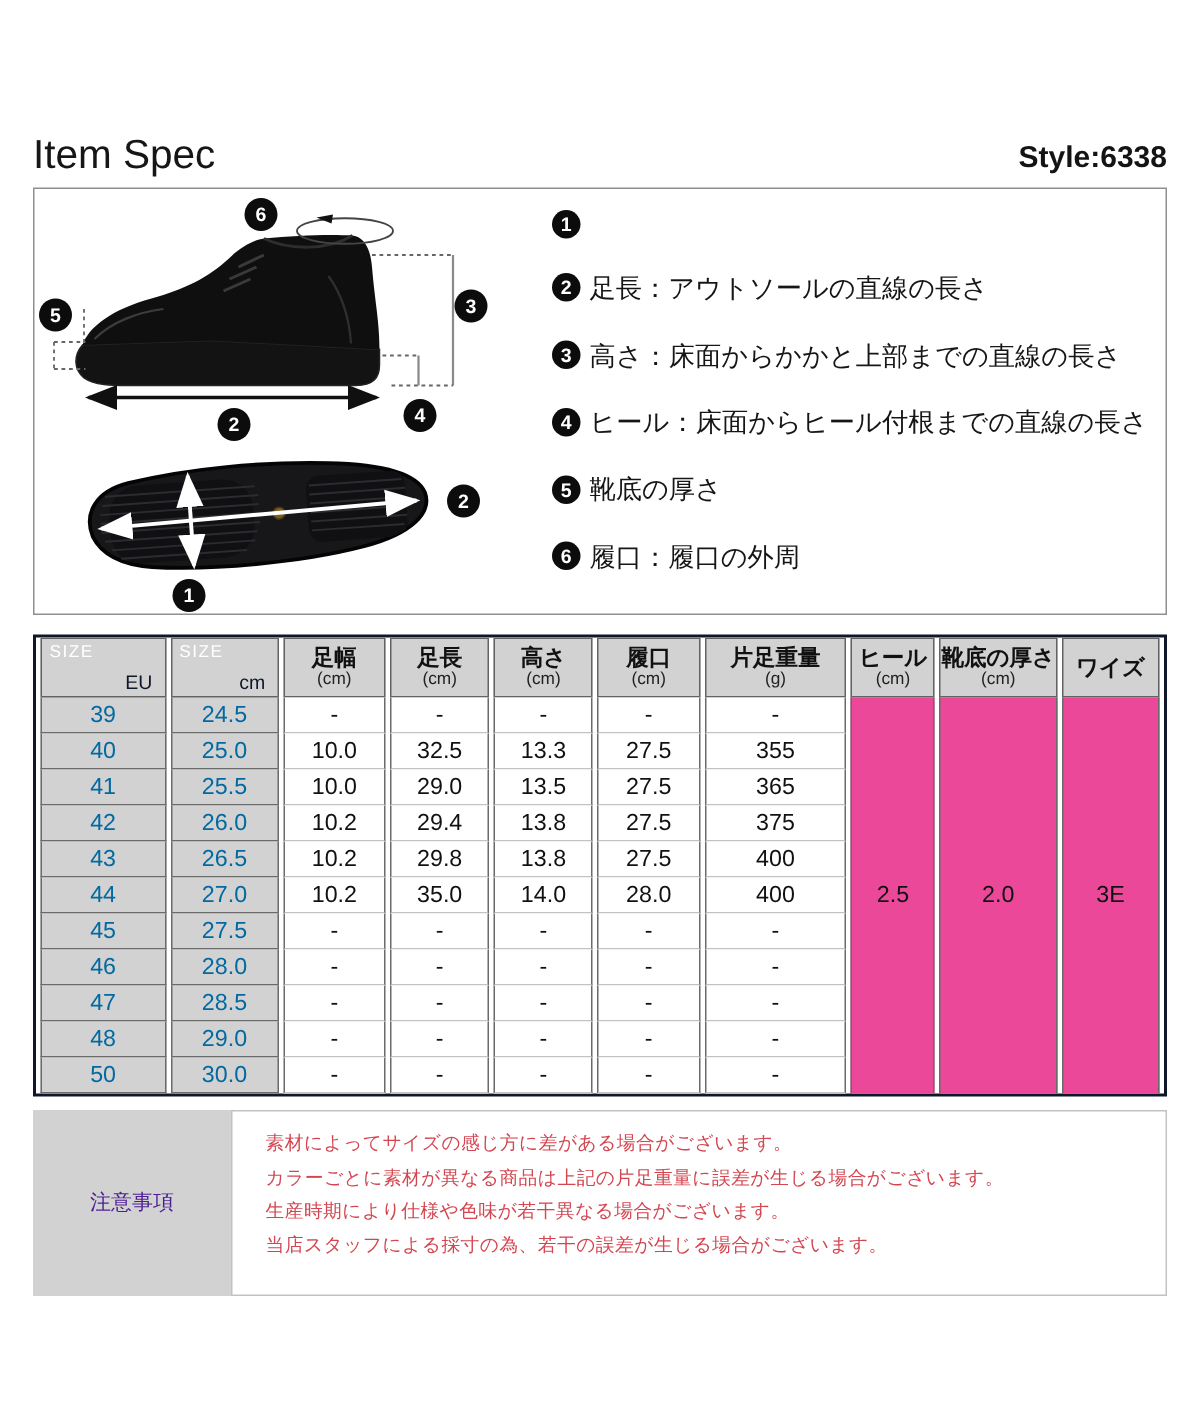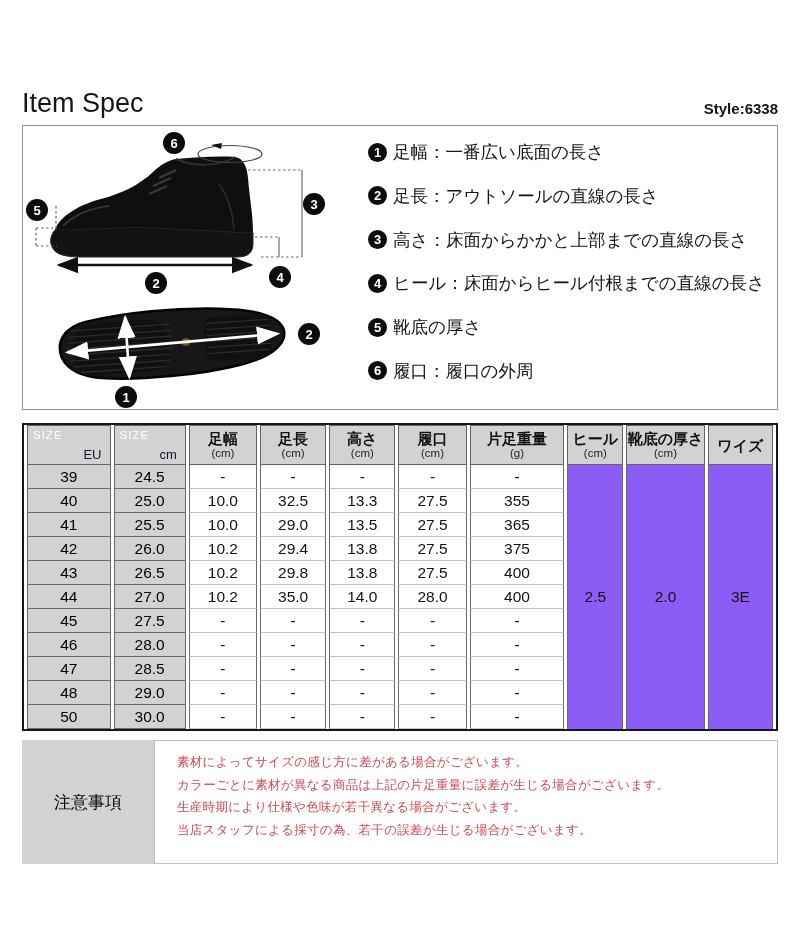--- a/index.html
+++ b/index.html
@@ -6,21 +6,21 @@
   body{
     width:800px;height:950px;background:#ffffff;
     font-family:"Liberation Sans","DejaVu Sans",sans-serif;color:#111;
     overflow:hidden;
   }
   .page{box-sizing:border-box;width:800px;padding:88px 22px 0;}
 
   
   .header-row{display:flex;justify-content:space-between;align-items:flex-end;padding-bottom:6px;}
   .title{font-size:27px;line-height:31px;color:#161616;letter-spacing:0;}
-  .style-code{font-size:15px;font-weight:bold;color:#141414;padding-bottom:2px;}
+  .style-code{font-size:20px;font-weight:bold;color:#141414;padding-bottom:2px;}
 
   
   .spec-box{border:1px solid #8f8f8f;height:285px;display:flex;box-sizing:border-box;background:#fff;}
   svg.diagram{width:345px;height:283px;flex:none;display:block;}
   .legend{flex:1;display:flex;flex-direction:column;justify-content:space-between;padding:14px 2px 26px 0;}
   .legend-item{display:flex;align-items:center;font-size:17.5px;color:#161616;}
   .lbadge{width:19px;height:19px;border-radius:50%;background:#0c0c0c;color:#fff;font-size:13px;font-weight:bold;
           display:flex;align-items:center;justify-content:center;margin-right:6px;flex:none;line-height:19px;}
 
   
@@ -29,28 +29,28 @@
   .size-table th,.size-table td{text-align:center;padding:0;overflow:hidden;}
   .size-table thead th{background:#d2d2d2;border:1px solid #636363;height:38px;font-weight:normal;vertical-align:middle;}
   .colh .lab{font-size:15px;font-weight:bold;line-height:16px;padding-top:1px;}
   .colh .unit{font-size:11.5px;line-height:13px;color:#222;}
   .colh .unit:empty{display:none;}
   th.diag{position:relative;
     background-image:linear-gradient(to top right,rgba(0,0,0,0) calc(50% - 1px),#6b6b6b calc(50% - 1px),#6b6b6b calc(50% + 1px),rgba(0,0,0,0) calc(50% + 1px));}
   .diag .size-word{position:absolute;top:3px;left:5px;color:#fff;font-size:11.5px;letter-spacing:1px;}
   .diag .big{position:absolute;bottom:2px;right:8px;font-size:13px;color:#0f172a;}
   .size-table tbody td{height:23px;font-size:15.5px;}
-  .size-cell{background:#d2d2d2;border:1px solid #6a6a6a;border-top:none;color:#000000;}
+  .size-cell{background:#d2d2d2;border:1px solid #6a6a6a;border-top:none;color:#0369a1;}
   .data-cell{background:#fff;border-left:1px solid #6a6a6a;border-right:1px solid #6a6a6a;border-bottom:1px solid #c3c3c3;}
-  .merged-cell{background:#8b5cf6;border-left:1px solid #6a6a6a;border-right:1px solid #6a6a6a;vertical-align:middle;font-size:15.5px;}
+  .merged-cell{background:#ec4899;border-left:1px solid #6a6a6a;border-right:1px solid #6a6a6a;vertical-align:middle;font-size:15.5px;}
 
   
   .notes{display:flex;margin-top:9px;height:124px;}
   .notes-label{width:132px;background:#d2d2d2;display:flex;align-items:center;justify-content:center;
-               font-size:17px;color:#000000;flex:none;}
+               font-size:14px;color:#4c1d95;flex:none;}
   .notes-content{flex:1;border:1px solid #c2c2c2;box-sizing:border-box;padding:10px 8px 0 22px;background:#fff;}
   .note-line{color:#d34650;font-size:12.5px;line-height:22.5px;letter-spacing:0.3px;}
 </style>
 </head>
 <body>
 
 <div class="page">
 
   <div class="header-row">
     <div class="title">Item Spec</div>
@@ -149,21 +149,20 @@
       </g>
       <g transform="translate(286,208)">
         <circle r="11" fill="#0c0c0c"></circle>
         <text y="4.5" text-anchor="middle" font-size="13" font-weight="bold" fill="#fff">2</text>
       </g>
     </svg>
 
     <div class="legend">
         <div class="legend-item">
           <span class="lbadge">1</span>
-          <span class="ltext">足幅：一番広い底面の長さ</span>
         </div>
         <div class="legend-item">
           <span class="lbadge">2</span>
           <span class="ltext">足長：アウトソールの直線の長さ</span>
         </div>
         <div class="legend-item">
           <span class="lbadge">3</span>
           <span class="ltext">高さ：床面からかかと上部までの直線の長さ</span>
         </div>
         <div class="legend-item">

